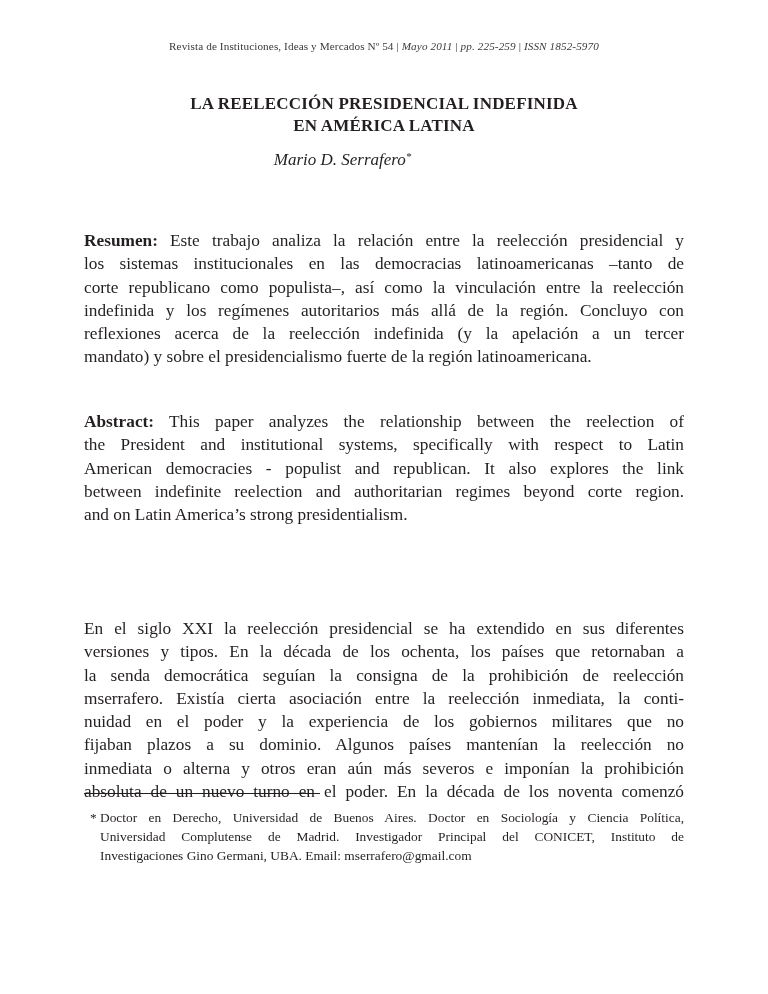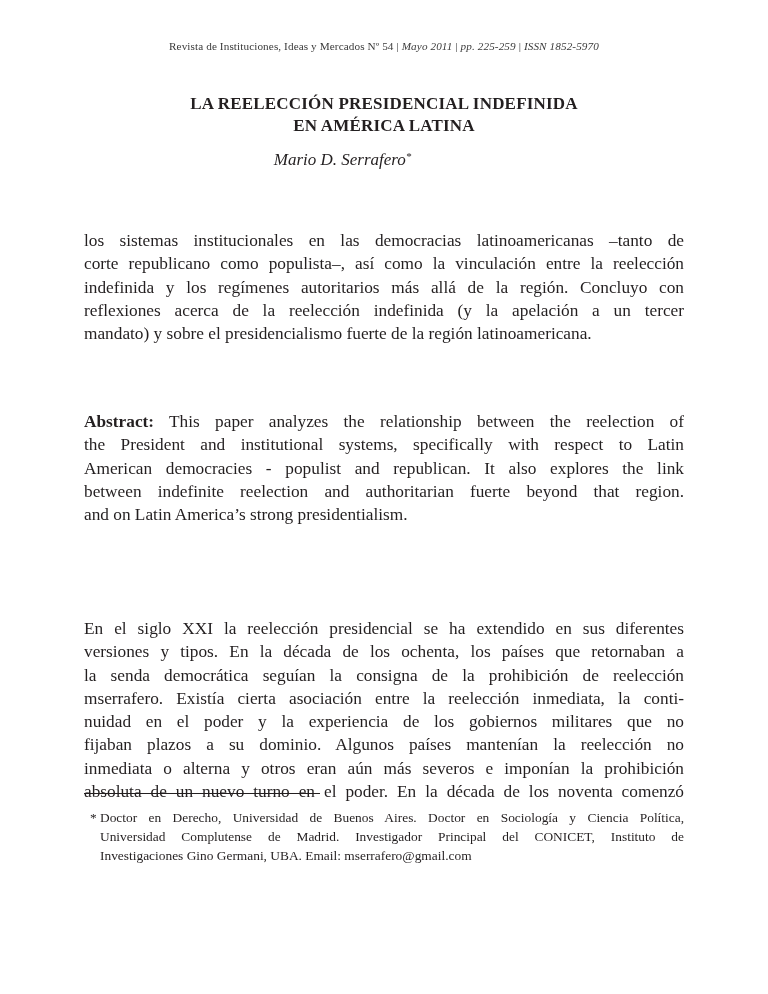--- a/index.html
+++ b/index.html
@@ -33,32 +33,33 @@
 <div class="title">
   <div>LA REELECCIÓN PRESIDENCIAL INDEFINIDA</div>
   <div>EN AMÉRICA LATINA</div>
 </div>
 
 <div class="author">
   <span>Mario D. Serrafero</span><sup>*</sup>
 </div>
 
 <div class="block resumen">
+  <span class="line"><span class="lbl">Resumen:</span><span> Este trabajo analiza la relación entre la reelección presidencial y</span></span>
   <span class="line">los sistemas institucionales en las democracias latinoamericanas –tanto de</span>
   <span class="line">corte republicano como populista–, así como la vinculación entre la reelección</span>
   <span class="line">indefinida y los regímenes autoritarios más allá de la región. Concluyo con</span>
   <span class="line">reflexiones acerca de la reelección indefinida (y la apelación a un tercer</span>
   <span class="line last">mandato) y sobre el presidencialismo fuerte de la región latinoamericana.</span>
 </div>
 
 <div class="block abstract">
   <span class="line"><span class="lbl">Abstract:</span><span> This paper analyzes the relationship between the reelection of</span></span>
   <span class="line">the President and institutional systems, specifically with respect to Latin</span>
   <span class="line">American democracies - populist and republican. It also explores the link</span>
-  <span class="line">between indefinite reelection and authoritarian fuerte beyond that region.</span>
+  <span class="line">between indefinite reelection and authoritarian regimes beyond corte region.</span>
   <span class="line last">and on Latin America’s strong presidentialism.</span>
 </div>
 
 <div class="block body-text">
   <span class="line">En el siglo XXI la reelección presidencial se ha extendido en sus diferentes</span>
   <span class="line">versiones y tipos. En la década de los ochenta, los países que retornaban a</span>
   <span class="line">la senda democrática seguían la consigna de la prohibición de reelección</span>
   <span class="line">mserrafero. Existía cierta asociación entre la reelección inmediata, la conti-</span>
   <span class="line">nuidad en el poder y la experiencia de los gobiernos militares que no</span>
   <span class="line">fijaban plazos a su dominio. Algunos países mantenían la reelección no</span>

